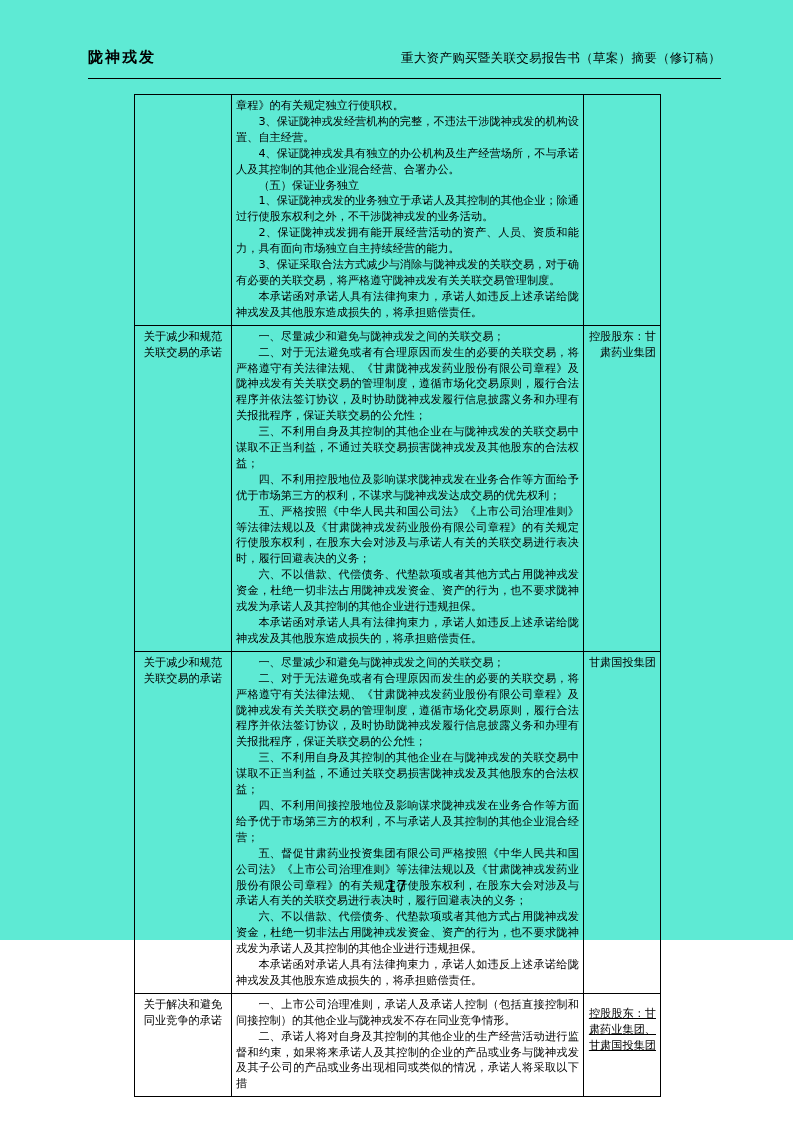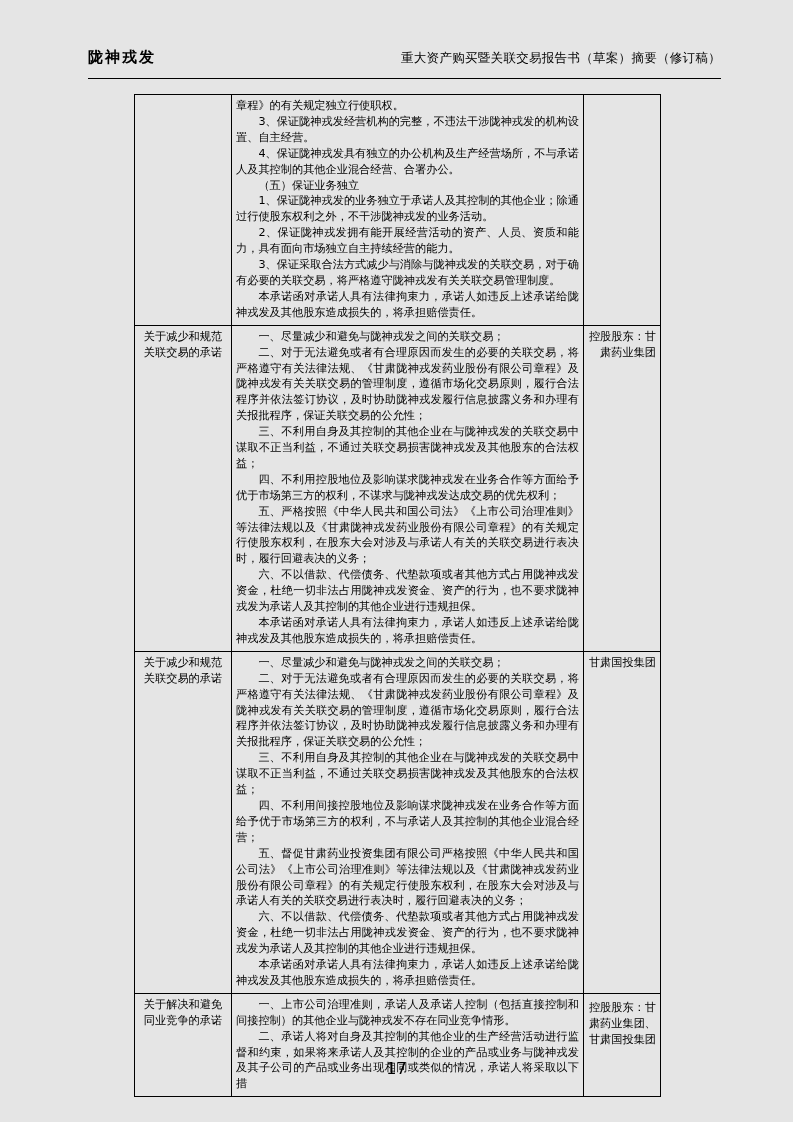--- a/index.html
+++ b/index.html
@@ -10,24 +10,24 @@
   body {
     width: 793px;
     height: 1122px;
     font-family: "DejaVu Sans", "Liberation Sans", sans-serif;
     color: #000000;
     position: relative;
   }
   .page {
     position: relative;
     width: 793px;
-    height: 1122px;
+    height: 940px;
     box-sizing: border-box;
     padding: 0;
-    background: #e5e5e5;
+    background: #5eead4;
   }
   
   .header {
     position: absolute;
     top: 48px;
     left: 88px;
     right: 72px;
     display: flex;
     justify-content: space-between;
     align-items: flex-end;
@@ -89,21 +89,22 @@
     text-indent: 2em;
   }
   td.col-party {
     vertical-align: middle;
     padding-left: 5px;
     padding-right: 4px;
     text-align: right;
   }
   td.col-party.top {
     vertical-align: top;
-    padding-top: 6px;
+    padding-top: 12px;
+    text-decoration: underline;
   }
   
   .footer {
     position: absolute;
     bottom: 44px;
     left: 0;
     width: 793px;
     text-align: center;
     font-size: 16px;
   }

